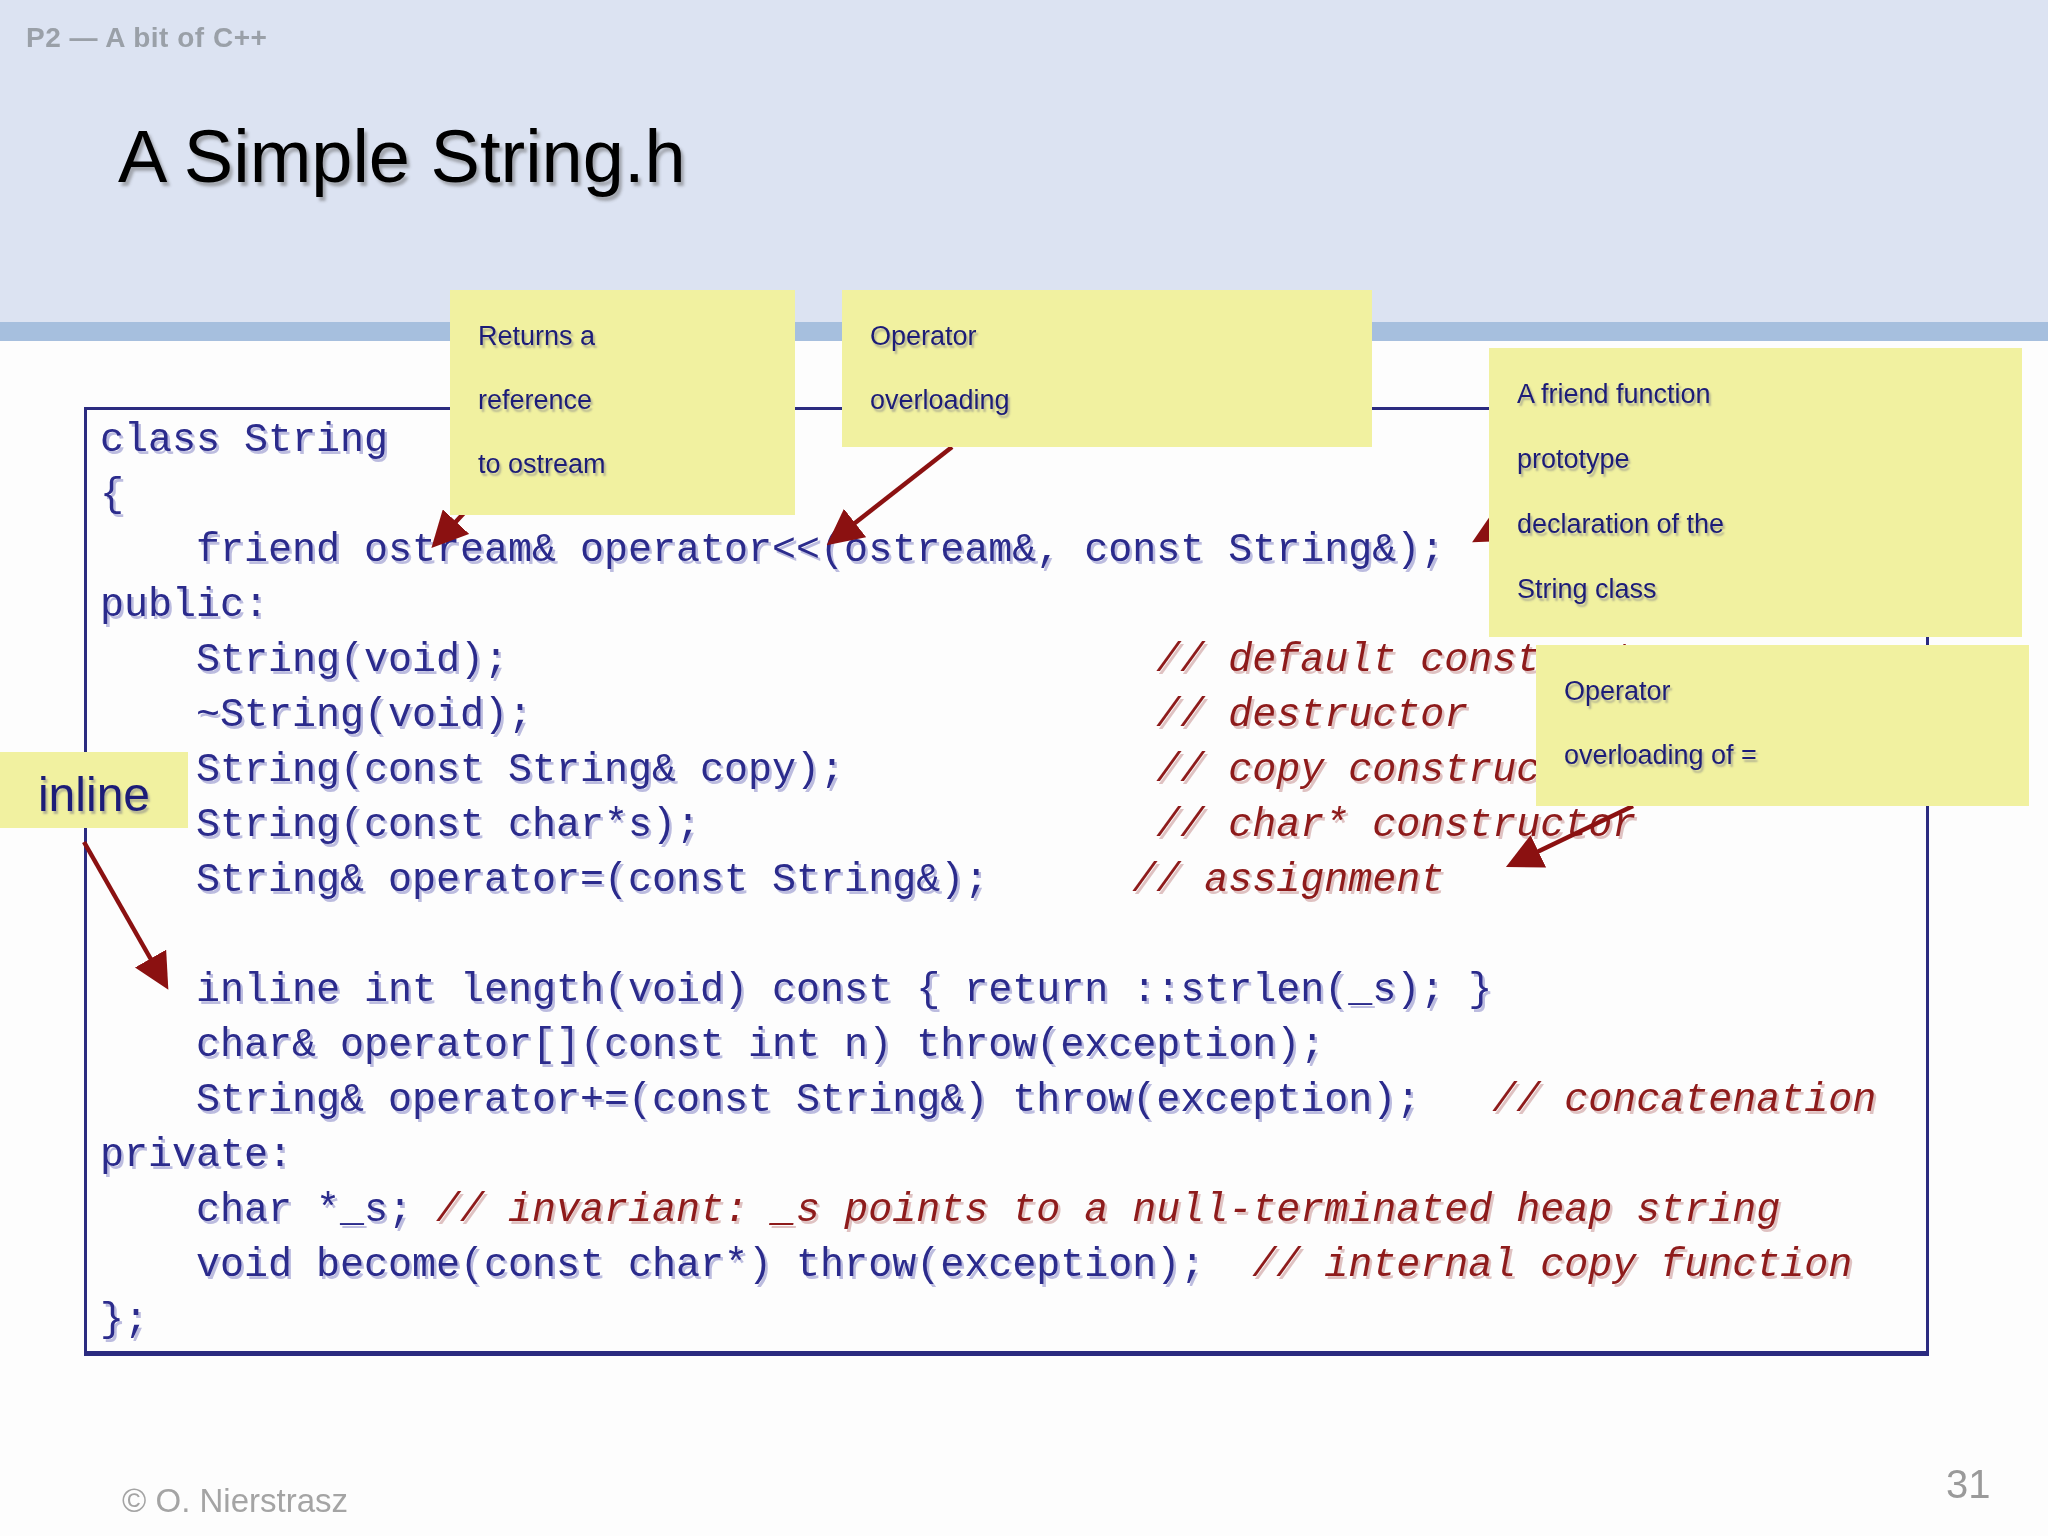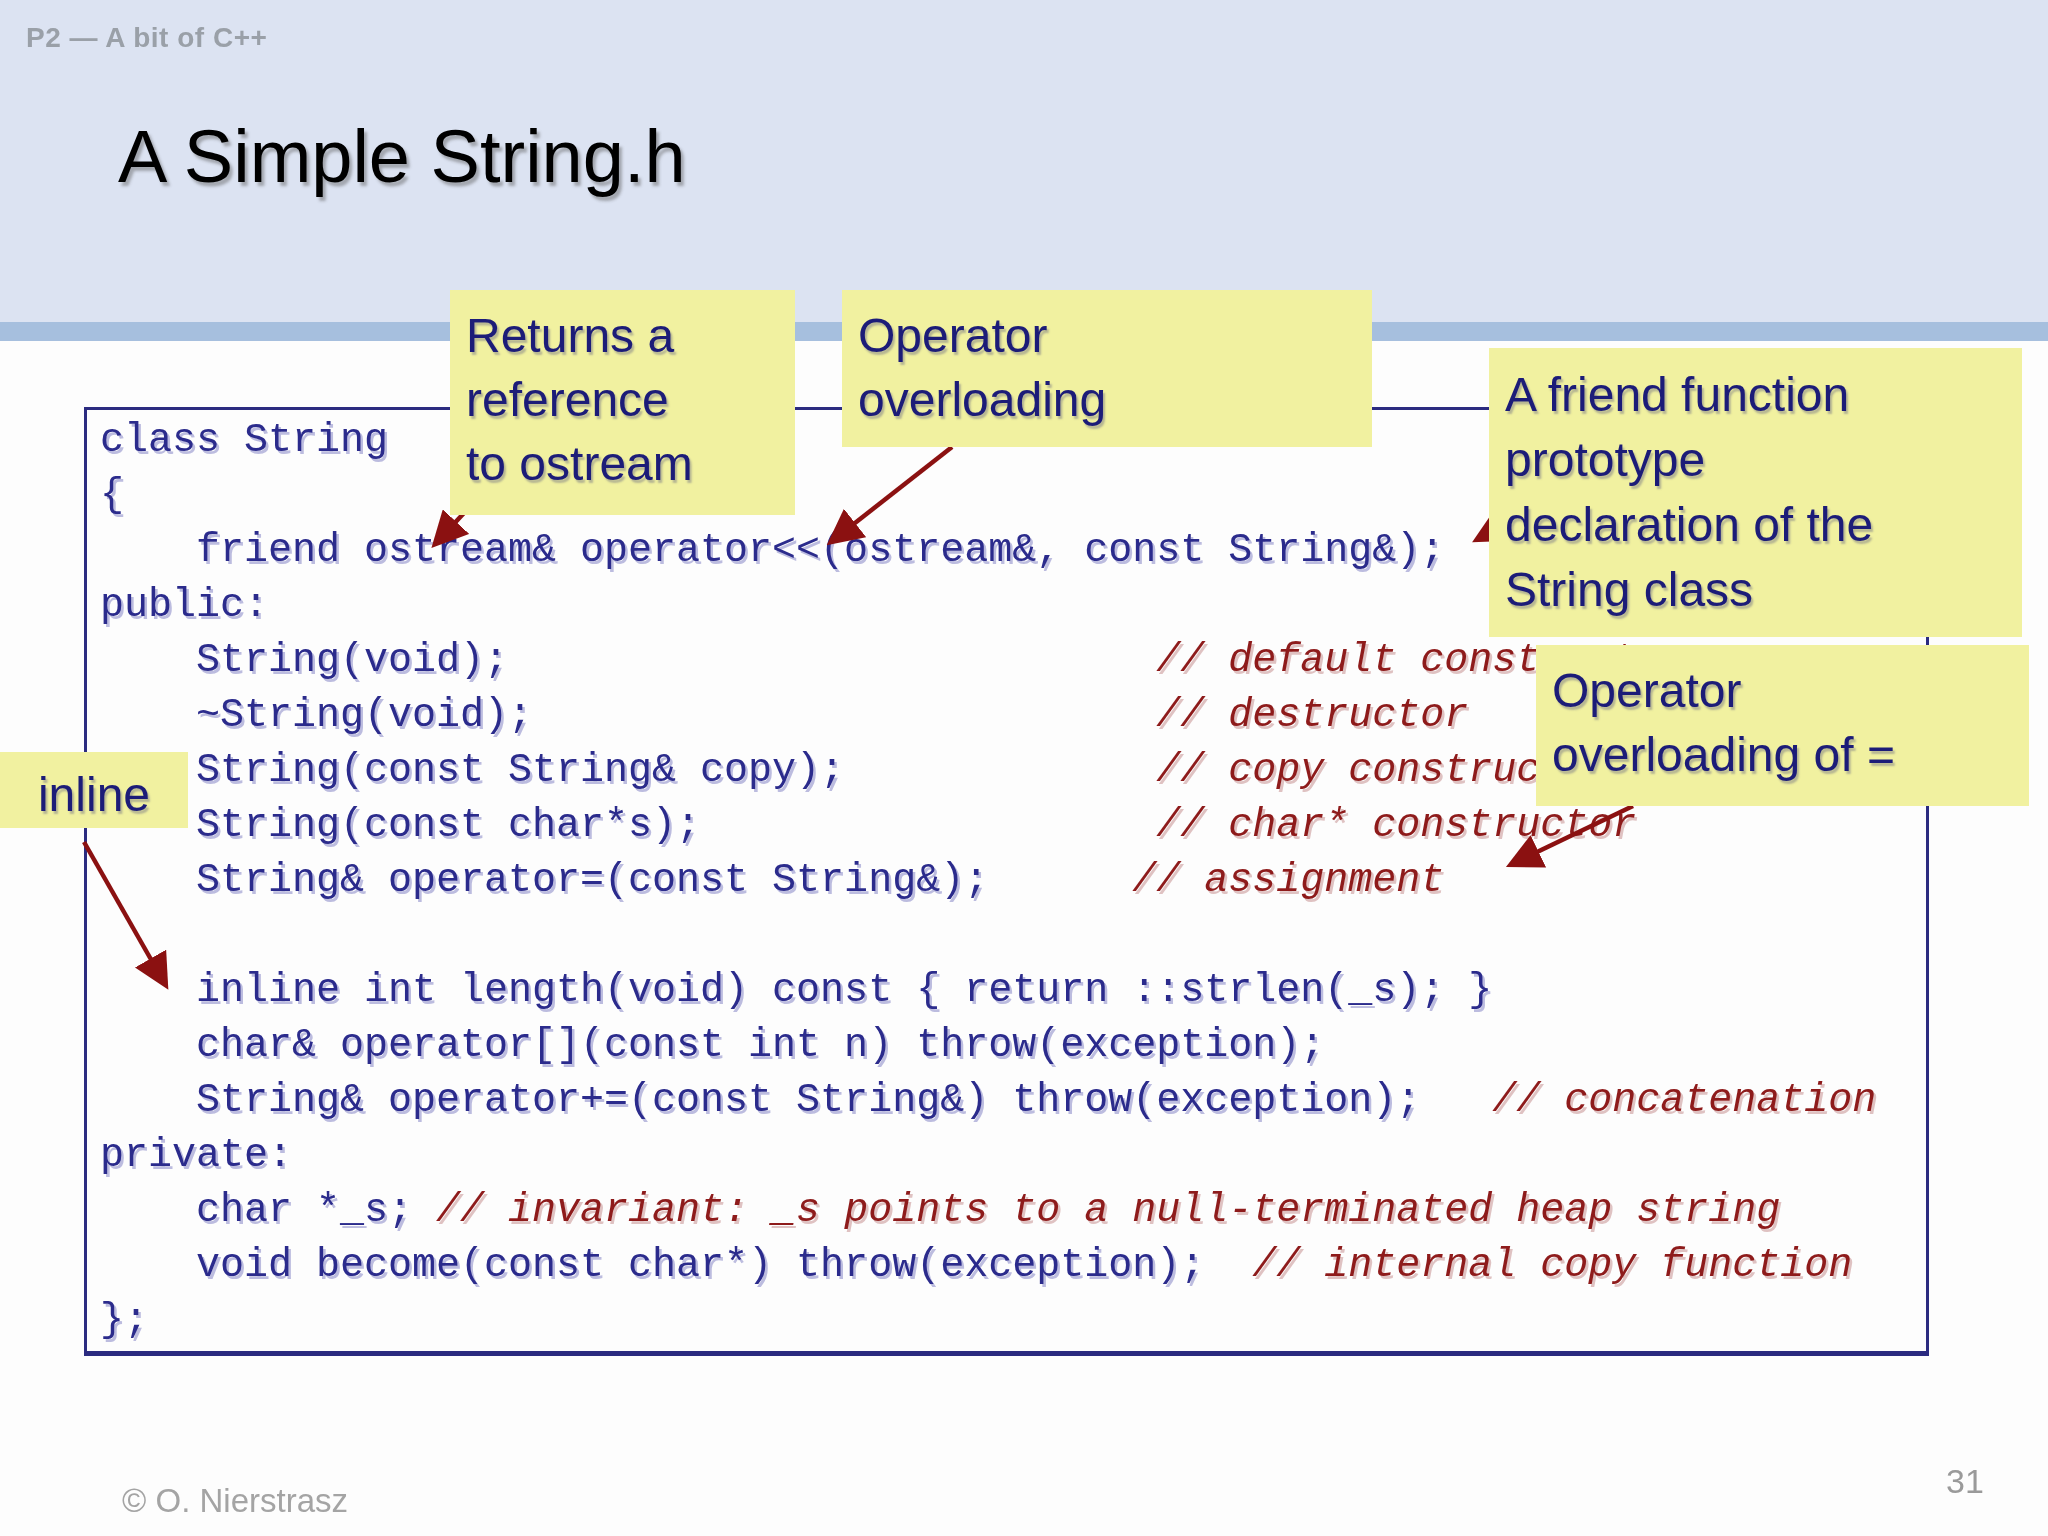--- a/index.html
+++ b/index.html
@@ -36,39 +36,39 @@
     text-shadow:2.5px 2.5px 0 #bcbcdf;
   }
   .code-comment {
     color:#8e1b1b; font-style:italic;
     text-shadow:2.5px 2.5px 0 #dfc2c2;
   }
   .arrow-layer { position:absolute; left:0; top:0; width:2048px; height:1536px; z-index:4; pointer-events:none; }
   .note {
     position:absolute; z-index:5;
     background:#f1f1a0; color:#1c1c78;
-    font-size:48px; line-height:64px; white-space:pre-line;
-    padding:14px 10px 0 16px;
+    font-size:27px; line-height:64px; white-space:pre-line;
+    padding:14px 10px 0 28px;
     text-shadow:2px 3px 2px rgba(70,70,120,0.35);
   }
   .note-returns  { left:450px;  top:290px; width:345px; height:225px; }
   .note-operator { left:842px;  top:290px; width:530px; height:157px; }
   .note-friend   { left:1489px; top:308px; width:533px; height:289px; line-height:65px;margin-top:40px; }
   .note-assign   { left:1536px; top:645px; width:493px; height:161px; }
   .note-inline   {
     left:0; top:752px; width:188px; height:76px;
     font-size:48px; line-height:86px; padding:0; text-align:center;
   }
   .footer-copyright {
     position:absolute; left:122px; top:1462px;
     font-size:33px; color:#a4a4a4;margin-top:20px;
   }
   .page-number {
     position:absolute; left:1946px; top:1462px;
-    font-size:34px; color:#9a9a9a;
+    font-size:40px; color:#9a9a9a;
   }
 </style>
 </head>
 <body>
 
 <div class="slide">
 
   <div class="header-band"></div>
   <div class="title-bar"></div>
 

